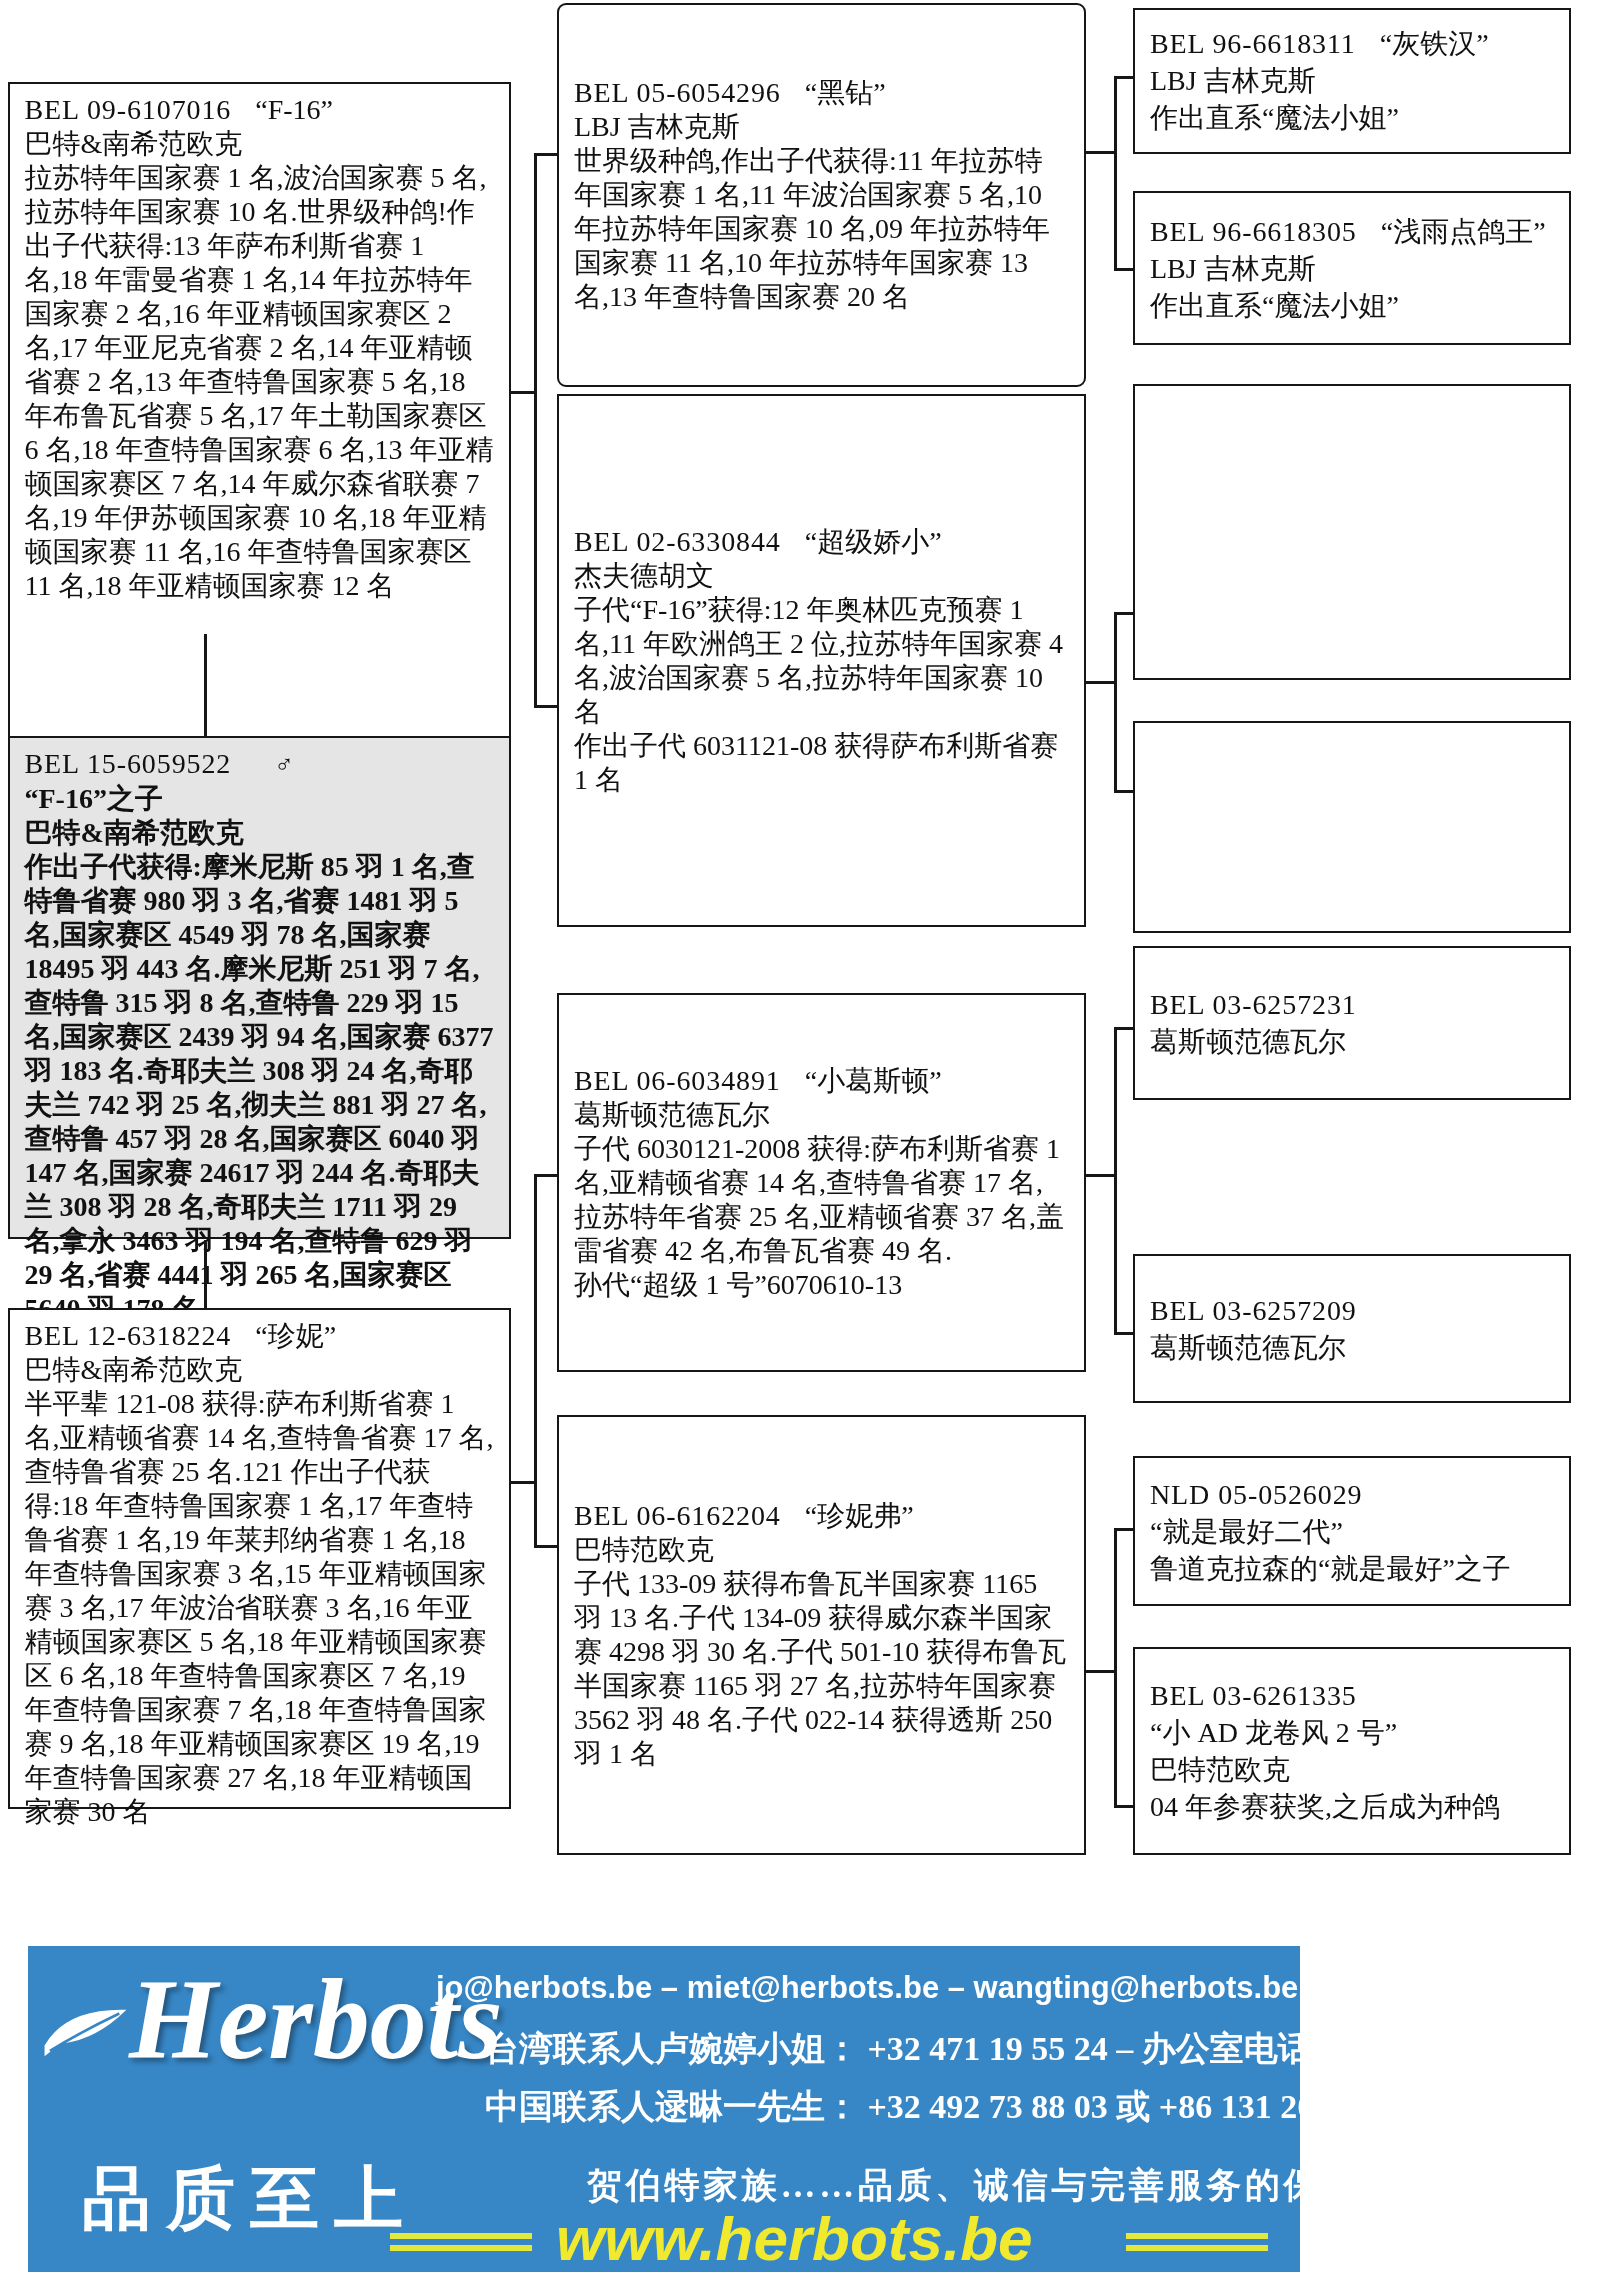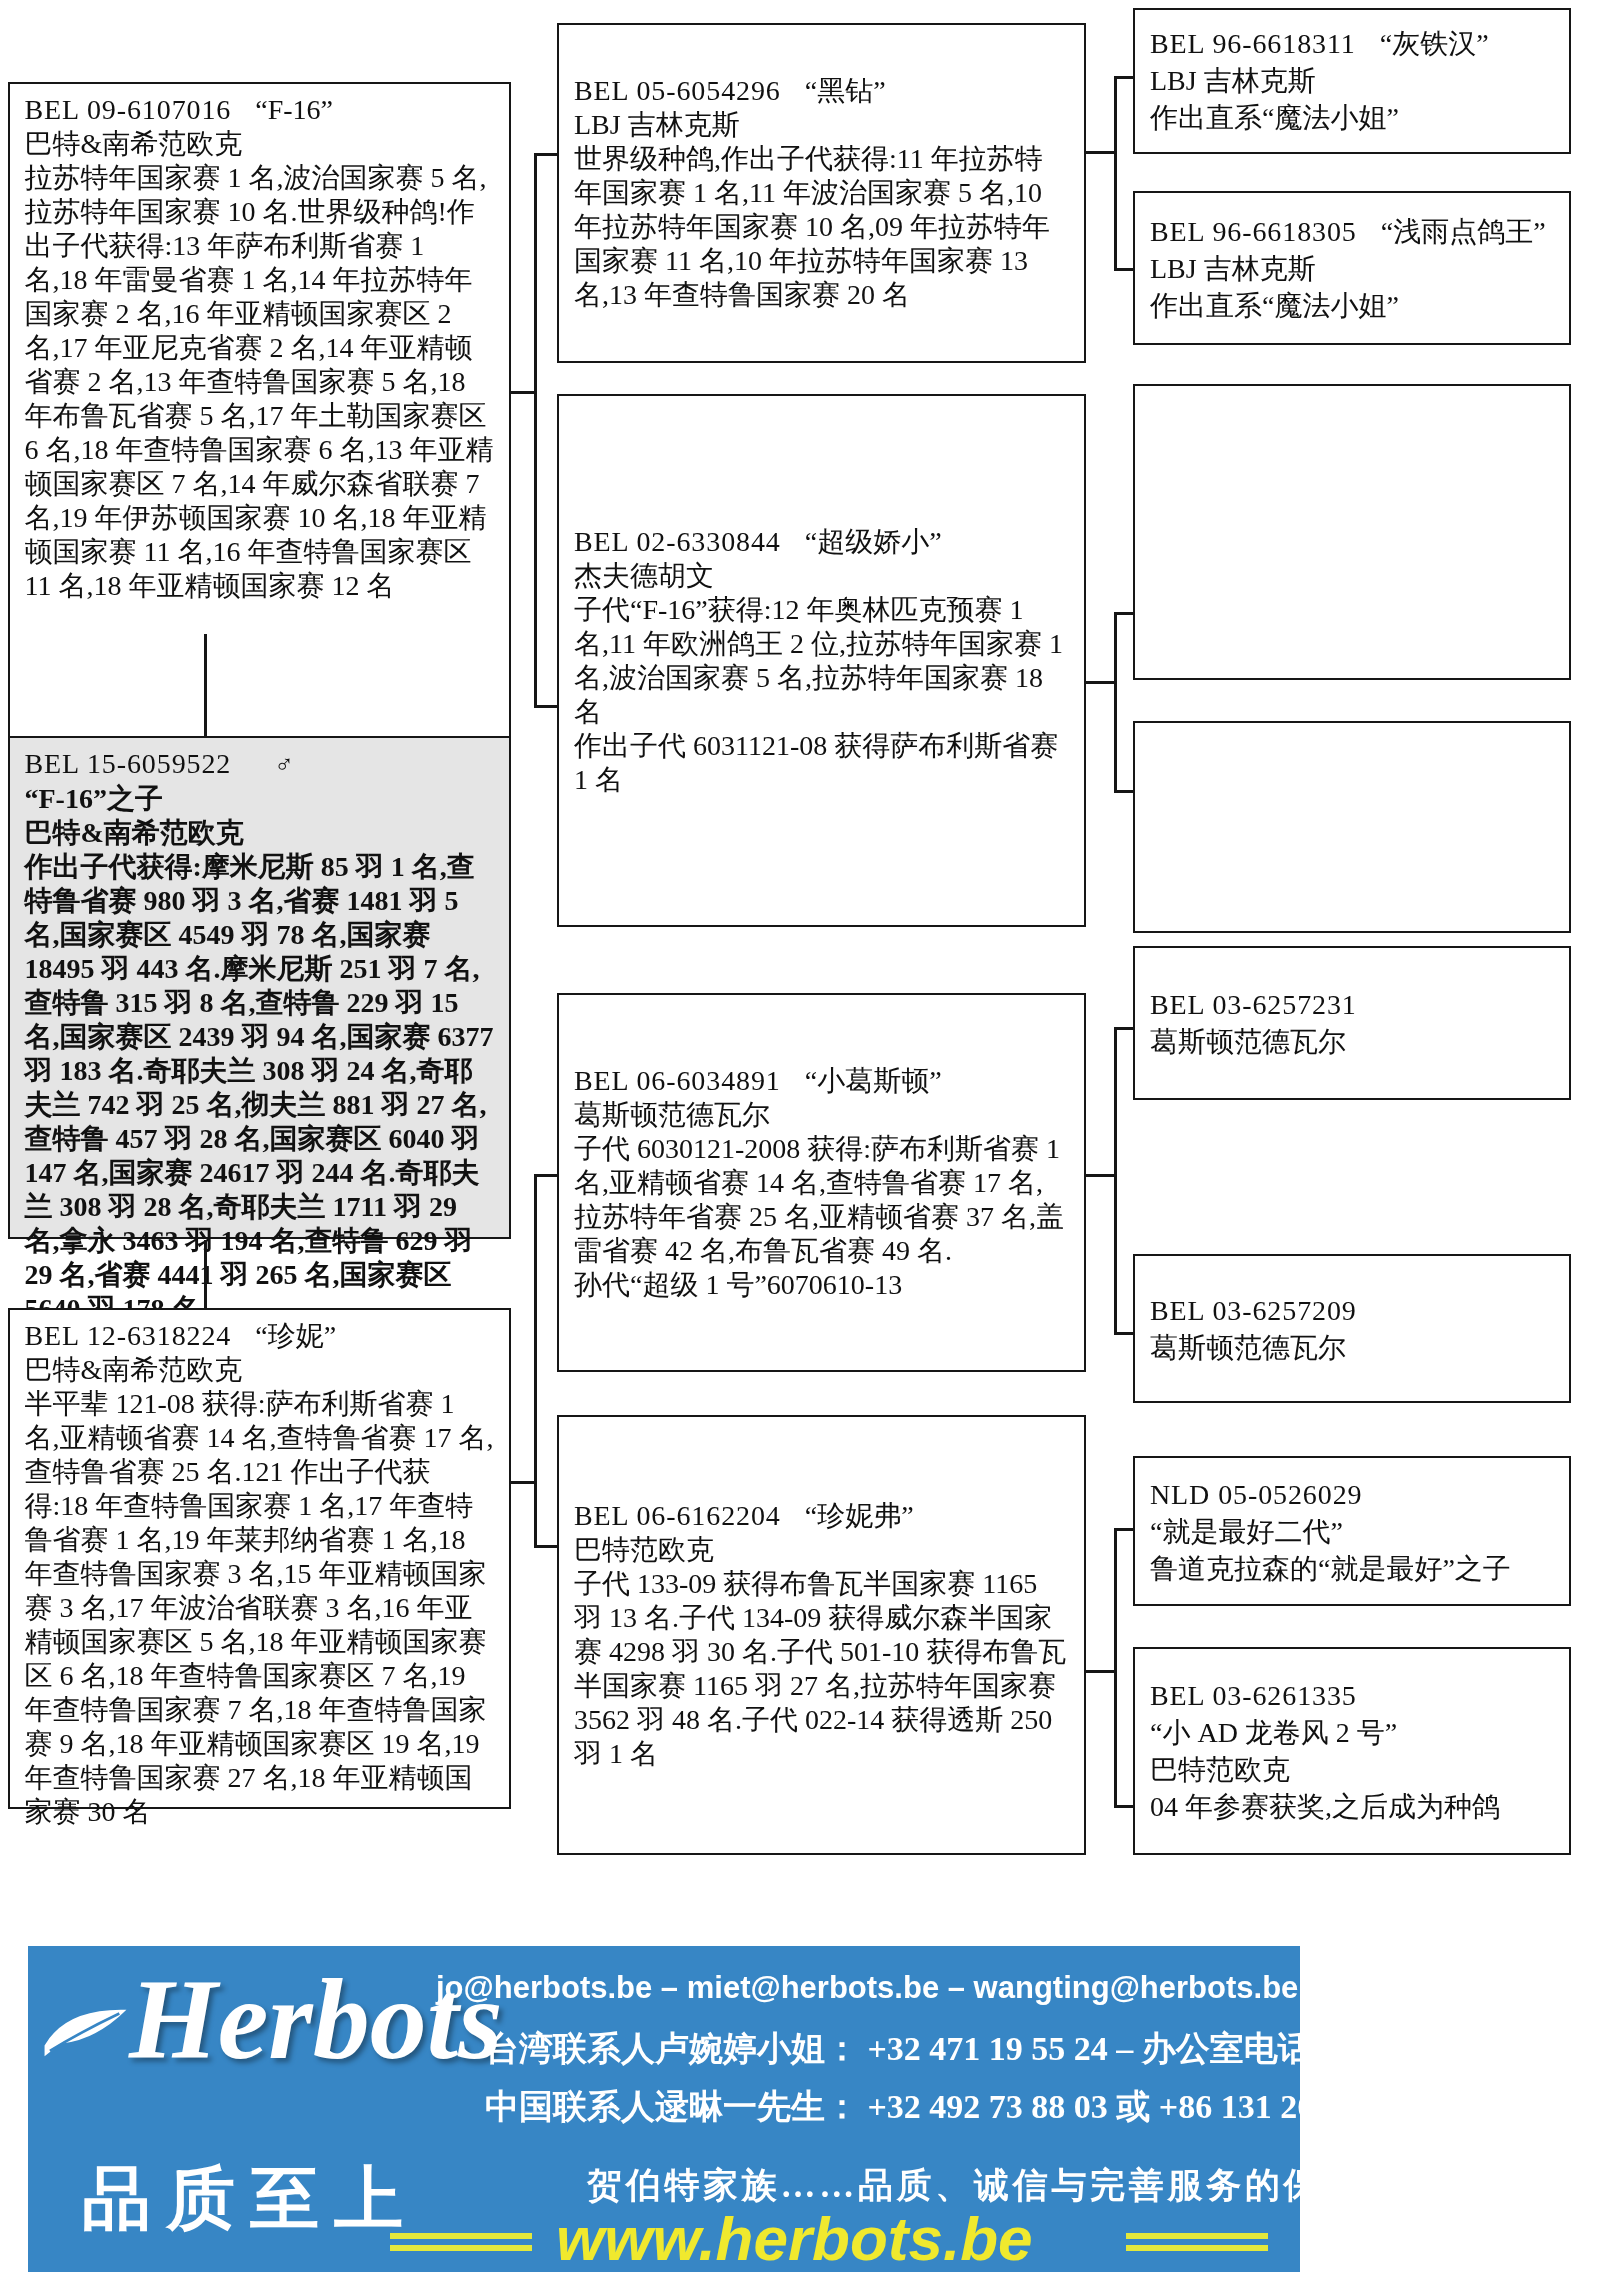--- a/index.html
+++ b/index.html
@@ -16,21 +16,21 @@
   .box .pname{margin-left:24px;}
   .box .sex{margin-left:43px;font-size:26px;}
   .box .body{text-align:left;white-space:pre-wrap;}
   .vcenter{display:flex;flex-direction:column;justify-content:center;}
   
   #box-L1{left:7.5px;top:82px;width:503px;height:708px;}
   #box-L2{left:7.5px;top:736px;width:503px;height:503px;background:#e5e5e5;}
   #box-L2 .name2,#box-L2 .fancier,#box-L2 .body{font-weight:bold;}
   #box-L3{left:7.5px;top:1308px;width:503px;height:501px;}
   
-  #box-M1{left:557px;top:23px;width:529px;height:340px;}
+  #box-M1{left:557px;top:3px;width:529px;height:384px;border-radius:9px;}
   #box-M2{left:557px;top:352px;width:529px;height:533px;margin-top:42px;}
   #box-M3{left:557px;top:993px;width:529px;height:379px;}
   #box-M4{left:557px;top:1415px;width:529px;height:440px;}
   
   #box-R1{left:1133px;top:7.5px;width:438px;height:146px;line-height:37px;}
   #box-R2{left:1133px;top:191px;width:438px;height:154px;line-height:37px;}
   #box-R3{left:1133px;top:384px;width:438px;height:296px;}
   #box-R4{left:1133px;top:721px;width:438px;height:212px;}
   #box-R5{left:1133px;top:946px;width:438px;height:154px;line-height:37px;}
   #box-R6{left:1133px;top:1254px;width:438px;height:149px;line-height:37px;}
@@ -89,21 +89,21 @@
 
   <div class="box vcenter" id="box-M1">
     <div class="title"><span class="ring">BEL 05-6054296</span><span class="pname">“黑钻”</span></div>
     <div class="fancier">LBJ 吉林克斯</div>
     <div class="body">世界级种鸽,作出子代获得:11 年拉苏特年国家赛 1 名,11 年波治国家赛 5 名,10 年拉苏特年国家赛 10 名,09 年拉苏特年国家赛 11 名,10 年拉苏特年国家赛 13 名,13 年查特鲁国家赛 20 名</div>
   </div>
 
   <div class="box vcenter" id="box-M2">
     <div class="title"><span class="ring">BEL 02-6330844</span><span class="pname">“超级娇小”</span></div>
     <div class="fancier">杰夫德胡文</div>
-    <div class="body">子代“F-16”获得:12 年奥林匹克预赛 1 名,11 年欧洲鸽王 2 位,拉苏特年国家赛 1 名,波治国家赛 5 名,拉苏特年国家赛 18 名
+    <div class="body">子代“F-16”获得:12 年奥林匹克预赛 1 名,11 年欧洲鸽王 2 位,拉苏特年国家赛 4 名,波治国家赛 5 名,拉苏特年国家赛 10 名
 作出子代 6031121-08 获得萨布利斯省赛 1 名</div>
   </div>
 
   <div class="box vcenter" id="box-M3">
     <div class="title"><span class="ring">BEL 06-6034891</span><span class="pname">“小葛斯顿”</span></div>
     <div class="fancier">葛斯顿范德瓦尔</div>
     <div class="body">子代 6030121-2008 获得:萨布利斯省赛 1 名,亚精顿省赛 14 名,查特鲁省赛 17 名,拉苏特年省赛 25 名,亚精顿省赛 37 名,盖雷省赛 42 名,布鲁瓦省赛 49 名.
 孙代“超级 1 号”6070610-13</div>
   </div>
 

